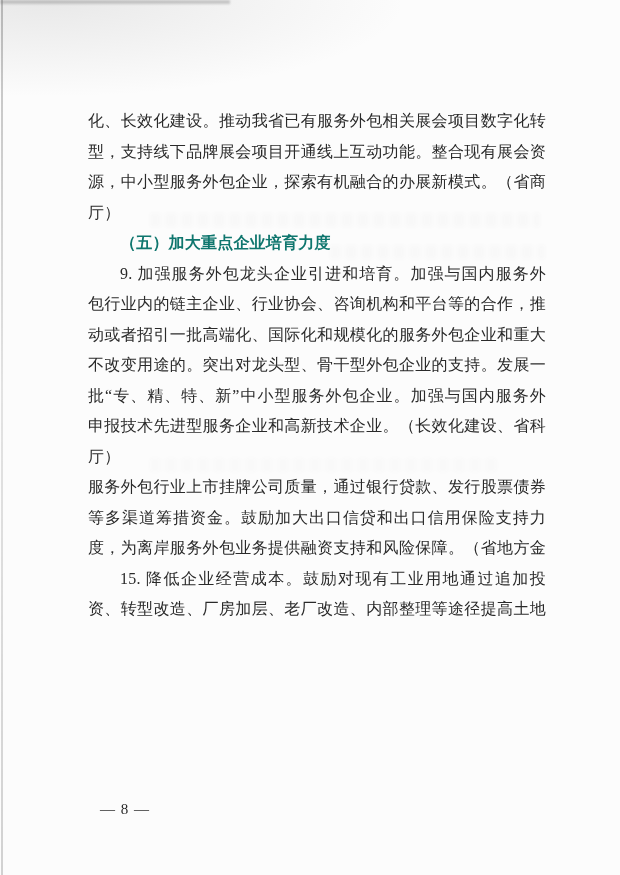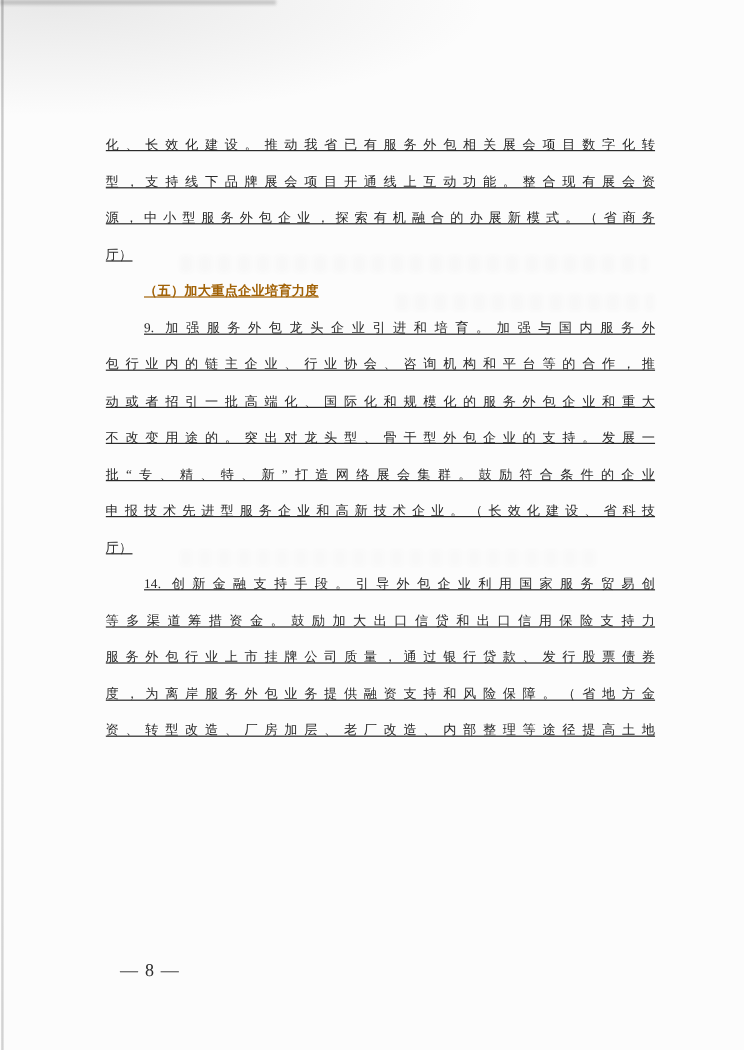--- a/index.html
+++ b/index.html
@@ -35,34 +35,33 @@
   }
   .ghost1{left:150px;top:213px;width:390px;}
   .ghost2{left:330px;top:245px;width:215px;}
   .ghost3{left:150px;top:458px;width:350px;opacity:0.05;}
   
   .body-text{
     position:absolute;left:88px;top:106px;width:458px;
   }
   .line{
     height:30.5px;line-height:30.5px;
-    font-size:11px;
+    font-size:16px;
     letter-spacing:0.2px;
     white-space:normal;
     overflow:hidden;
     text-align:left;
-    text-decoration:underline;
   }
   .line.just{
     text-align:justify;
     text-align-last:justify;
     text-justify:inter-character;
   }
   .line.indent{padding-left:32px;}
-  .line.bold{font-weight:bold;color:#a16207;}
+  .line.bold{font-weight:bold;color:#0f766e;}
   .page-number{
     position:absolute;left:100px;top:799px;
     font-size:15px;line-height:20px;
     letter-spacing:1px;
     color:#2a2a2a;
   }
 </style>
 </head>
 <body>
 
@@ -77,24 +76,24 @@
   <div class="body-text">
       <div class="line just">化、长效化建设。推动我省已有服务外包相关展会项目数字化转</div>
       <div class="line just">型，支持线下品牌展会项目开通线上互动功能。整合现有展会资</div>
       <div class="line just">源，中小型服务外包企业，探索有机融合的办展新模式。（省商务</div>
       <div class="line">厅）</div>
       <div class="line indent bold">（五）加大重点企业培育力度</div>
       <div class="line indent just">9. 加强服务外包龙头企业引进和培育。加强与国内服务外</div>
       <div class="line just">包行业内的链主企业、行业协会、咨询机构和平台等的合作，推</div>
       <div class="line just">动或者招引一批高端化、国际化和规模化的服务外包企业和重大</div>
       <div class="line just">不改变用途的。突出对龙头型、骨干型外包企业的支持。发展一</div>
-      <div class="line just">批“专、精、特、新”打造网络展会集群。鼓励符合条件的企业</div>
+      <div class="line just">批“专、精、特、新”中小型服务外包企业。加强与国内服务外</div>
       <div class="line just">申报技术先进型服务企业和高新技术企业。（长效化建设、省科技</div>
       <div class="line">厅）</div>
-      <div class="line indent just">14. 创新金融支持手段。引导外包企业利用国家服务贸易创</div>
+      <div class="line just">服务外包行业上市挂牌公司质量，通过银行贷款、发行股票债券</div>
       <div class="line just">等多渠道筹措资金。鼓励加大出口信贷和出口信用保险支持力</div>
-      <div class="line just">服务外包行业上市挂牌公司质量，通过银行贷款、发行股票债券</div>
       <div class="line just">度，为离岸服务外包业务提供融资支持和风险保障。（省地方金</div>
+      <div class="line indent just">15. 降低企业经营成本。鼓励对现有工业用地通过追加投</div>
       <div class="line just">资、转型改造、厂房加层、老厂改造、内部整理等途径提高土地</div>
     </div>
 
   <div class="page-number">— 8 —</div>
 </div>
 
 </body></html>

